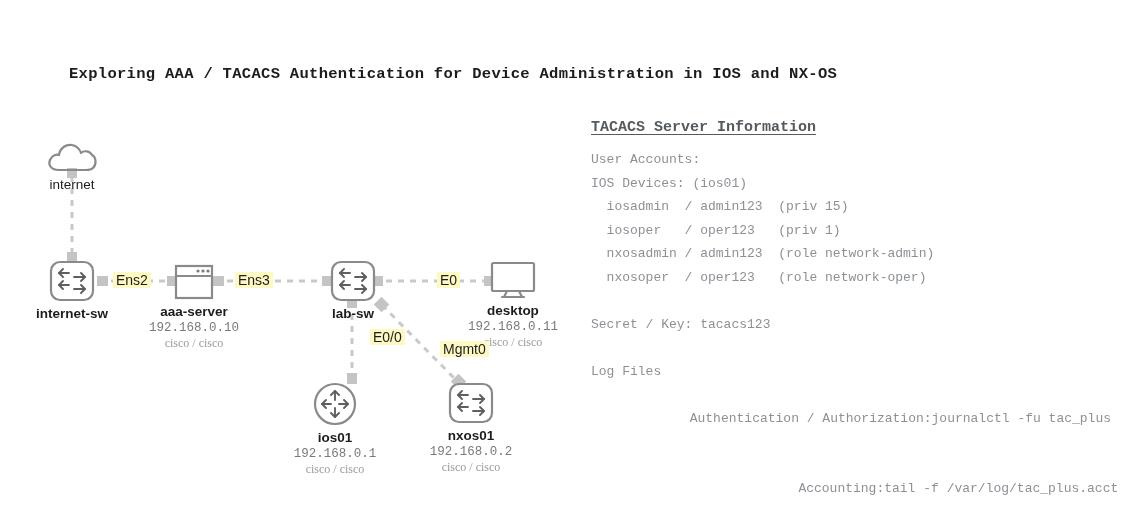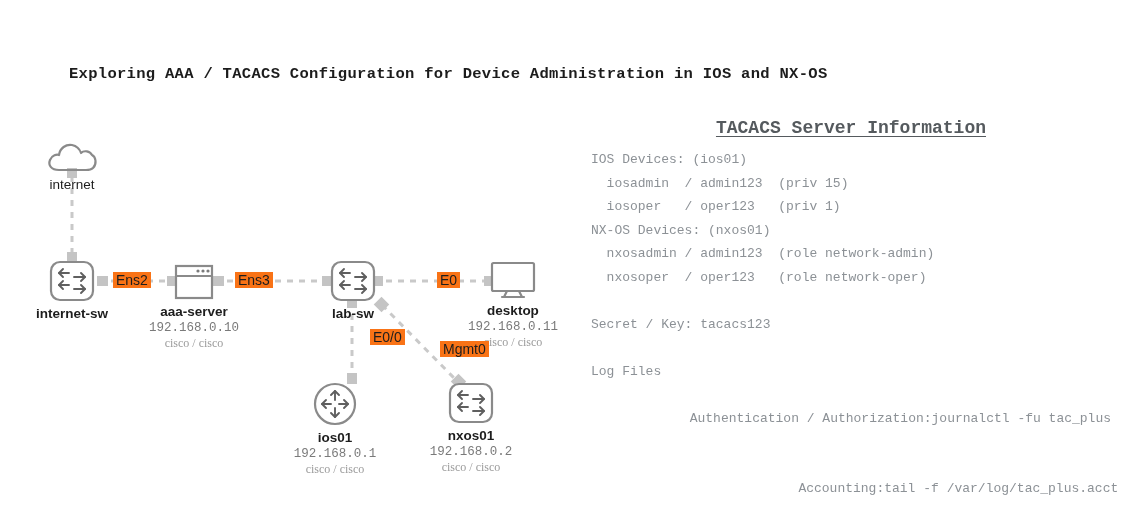--- a/index.html
+++ b/index.html
@@ -82,42 +82,41 @@
     color: #9b9b9b;
     line-height: 14px;
   }
 
   .link-label {
     position: absolute;
     font-family: "Liberation Sans", sans-serif;
     font-size: 14px;
     color: #1d1d1d;
     white-space: nowrap;
-    background: #f97316;
+    background: #fef9c3;
     padding: 0 3px;
   }
 
   
   #info-panel {
     position: absolute;
     left: 591px;
     top: 118px;
     width: 520px;
   }
   #info-heading {
     font-family: "Liberation Mono", "DejaVu Sans Mono", monospace;
-    font-size: 18px;
+    font-size: 15px;
     font-weight: bold;
     color: #555a5e;
     text-decoration: underline;
     text-underline-offset: 3px;
     line-height: 20px;
     white-space: pre;
     margin-bottom: 10px;
-    text-align: center;
   }
   .info-line {
     font-family: "Liberation Mono", "DejaVu Sans Mono", monospace;
     font-size: 13px;
     color: #8c9196;
     line-height: 23.5px;
     white-space: pre;
   }
   .info-line.blank {
     line-height: 23.5px;
@@ -133,21 +132,21 @@
     text-align: right;
   }
   .info-row .col-a {
     display: inline-block;
     width: 262px;
   }
 </style>
 </head>
 <body>
 
-<div id="page-title">Exploring AAA / TACACS Configuration for Device Administration in IOS and NX-OS</div>
+<div id="page-title">Exploring AAA / TACACS Authentication for Device Administration in IOS and NX-OS</div>
 
 <div id="diagram">
 
   <svg id="diagram-svg" width="580" height="521" viewBox="0 0 580 521">
 
     <line x1="72" y1="176" x2="72" y2="262" stroke="#c9c9c9" stroke-width="3" stroke-dasharray="6 6"></line>
     <rect x="67" y="168" width="10" height="10" fill="#c4c4c4"></rect>
     <rect x="67" y="252" width="10" height="11" fill="#c4c4c4"></rect>
 
     <line x1="99" y1="281" x2="176" y2="281" stroke="#c9c9c9" stroke-width="3" stroke-dasharray="6 6"></line>
@@ -292,24 +291,24 @@
   <div class="link-label" style="left:235px; top:272px;">Ens3</div>
   <div class="link-label" style="left:437px; top:272px;">E0</div>
   <div class="link-label" style="left:330px; top:329px;margin-left:40px;">E0/0</div>
   <div class="link-label" style="left:396px; top:341px;margin-left:44px;">Mgmt0</div>
 
 </div>
 
 <div id="info-panel">
   <div id="info-heading">TACACS Server Information</div>
 
+  <div class="info-line">User Accounts:</div>
   <div class="info-line">IOS Devices: (ios01)</div>
   <div class="info-line">  iosadmin  / admin123  (priv 15)</div>
   <div class="info-line">  iosoper   / oper123   (priv 1)</div>
-  <div class="info-line">NX-OS Devices: (nxos01)</div>
   <div class="info-line">  nxosadmin / admin123  (role network-admin)</div>
   <div class="info-line">  nxosoper  / oper123   (role network-oper)</div>
   <div class="info-line blank">&nbsp;</div>
   <div class="info-line">Secret / Key: tacacs123</div>
   <div class="info-line blank">&nbsp;</div>
   <div class="info-line">Log Files</div>
 
   <div class="info-row">
     <span class="col-a">Authentication / Authorization:</span><span>journalctl -fu tac_plus</span>
   </div>

